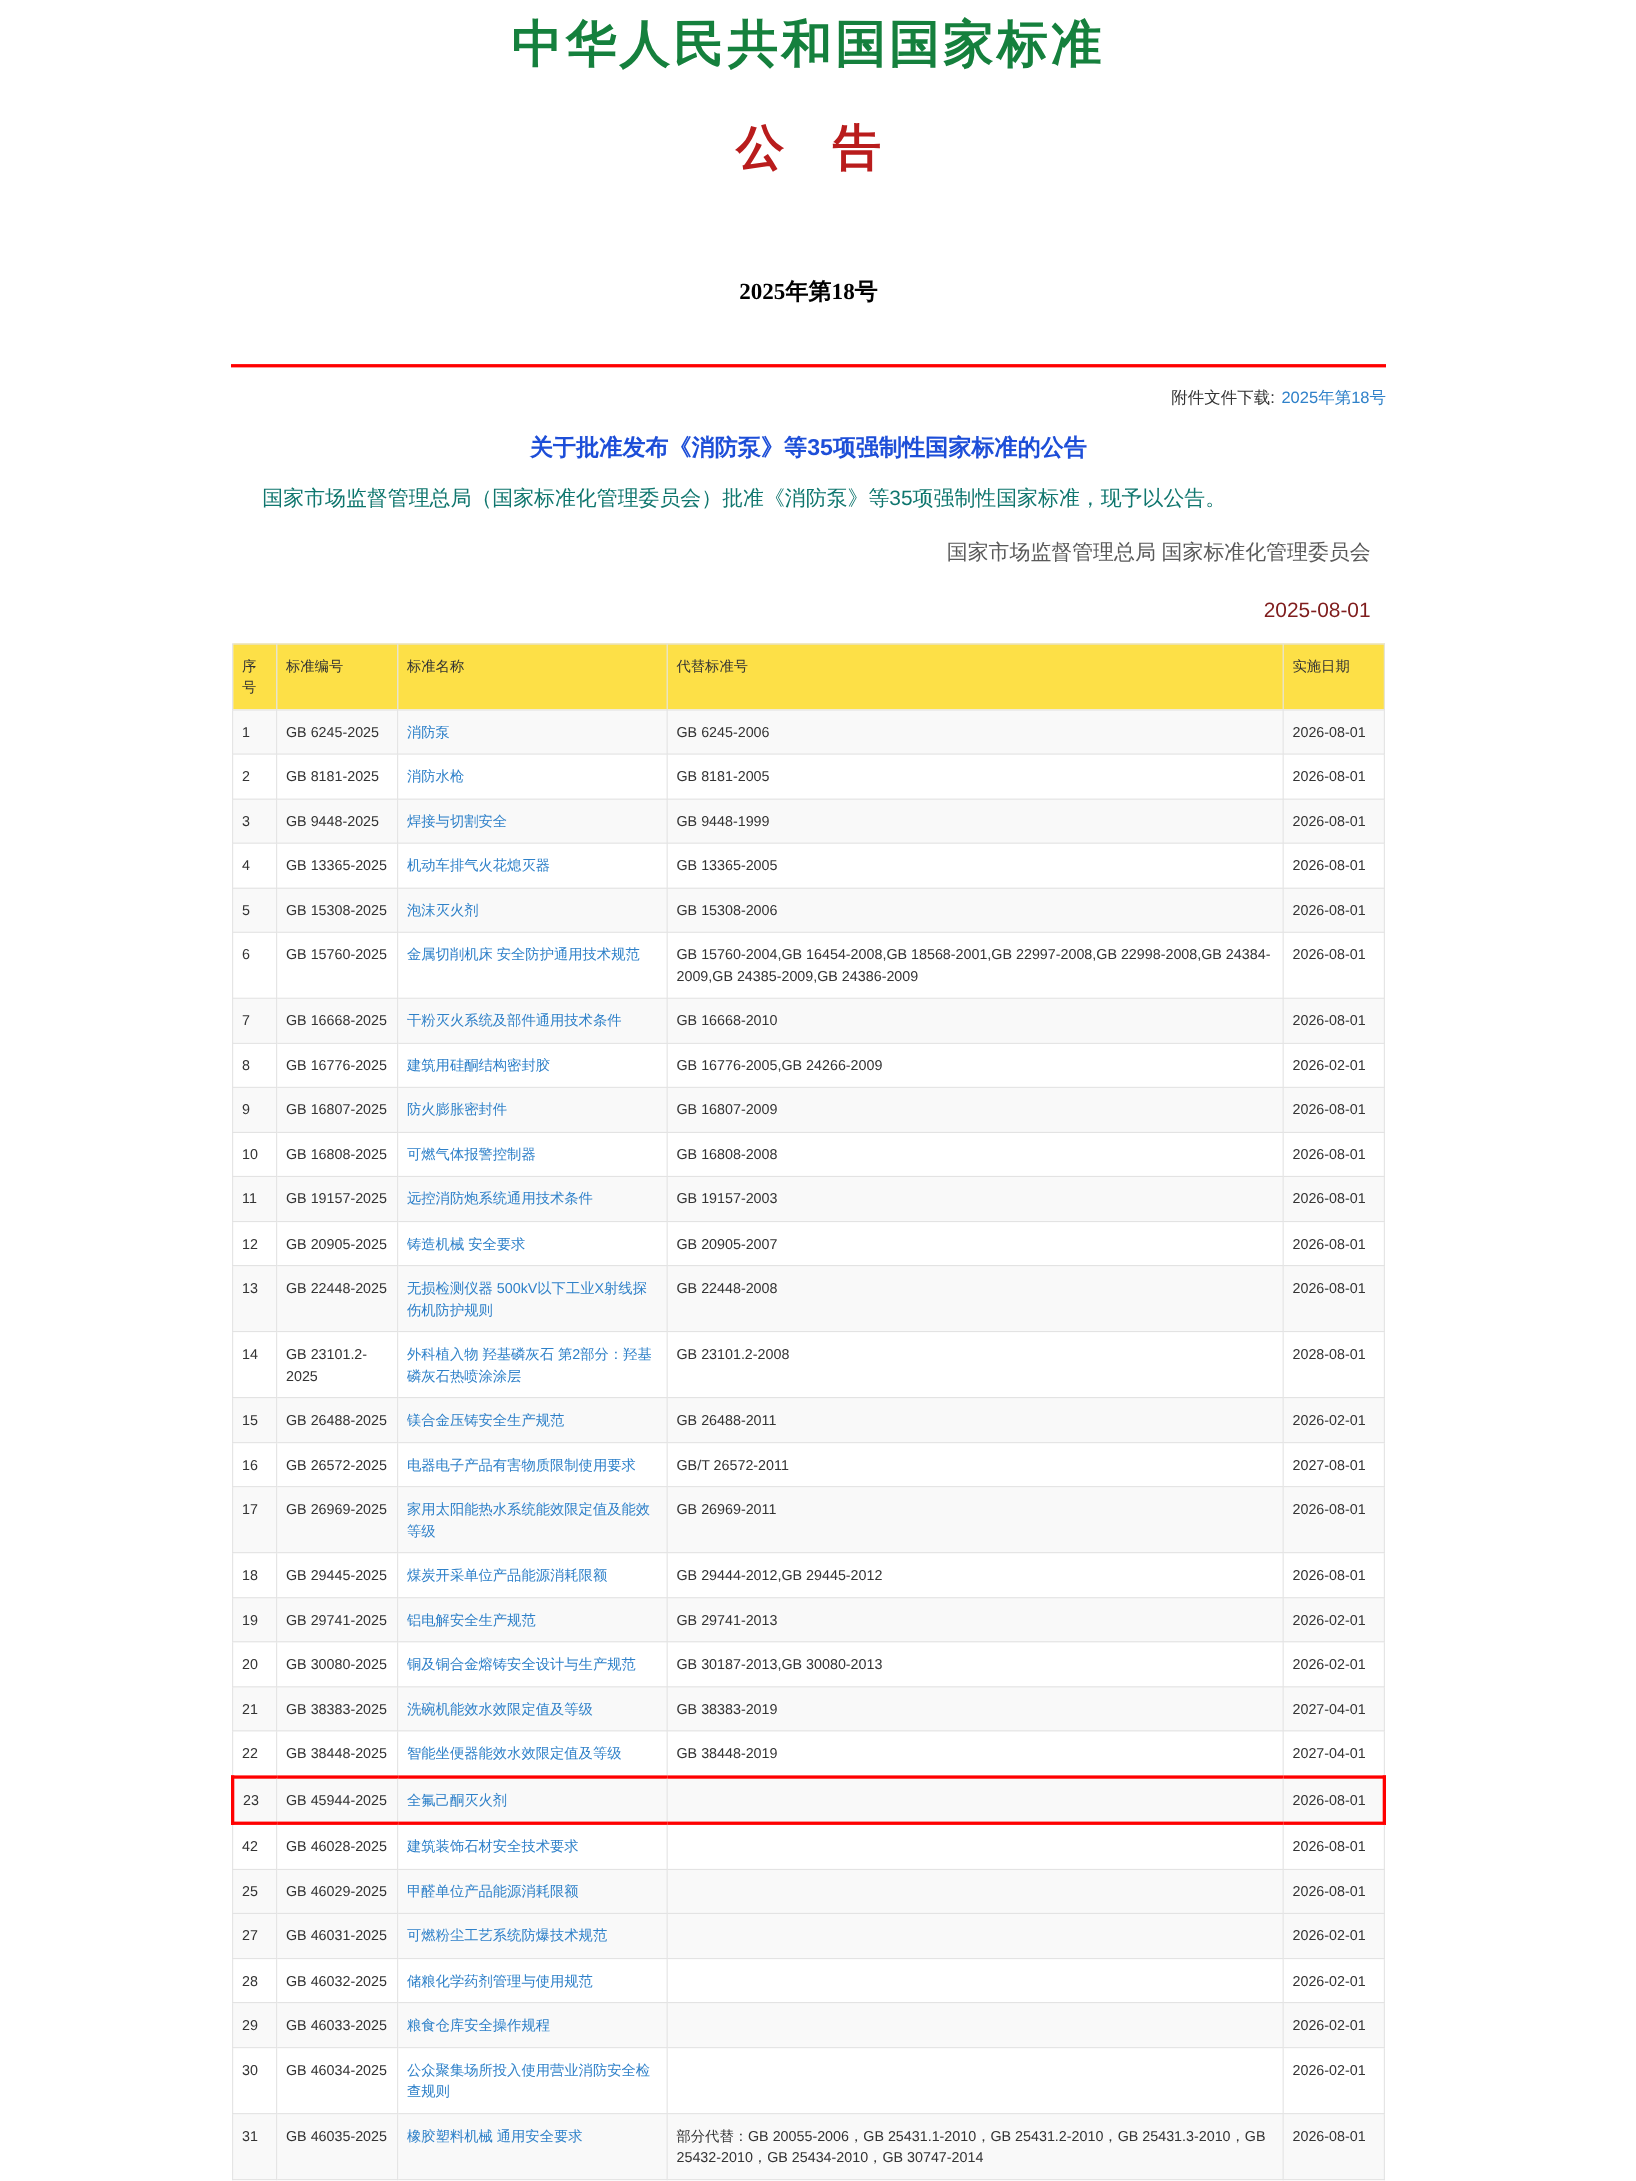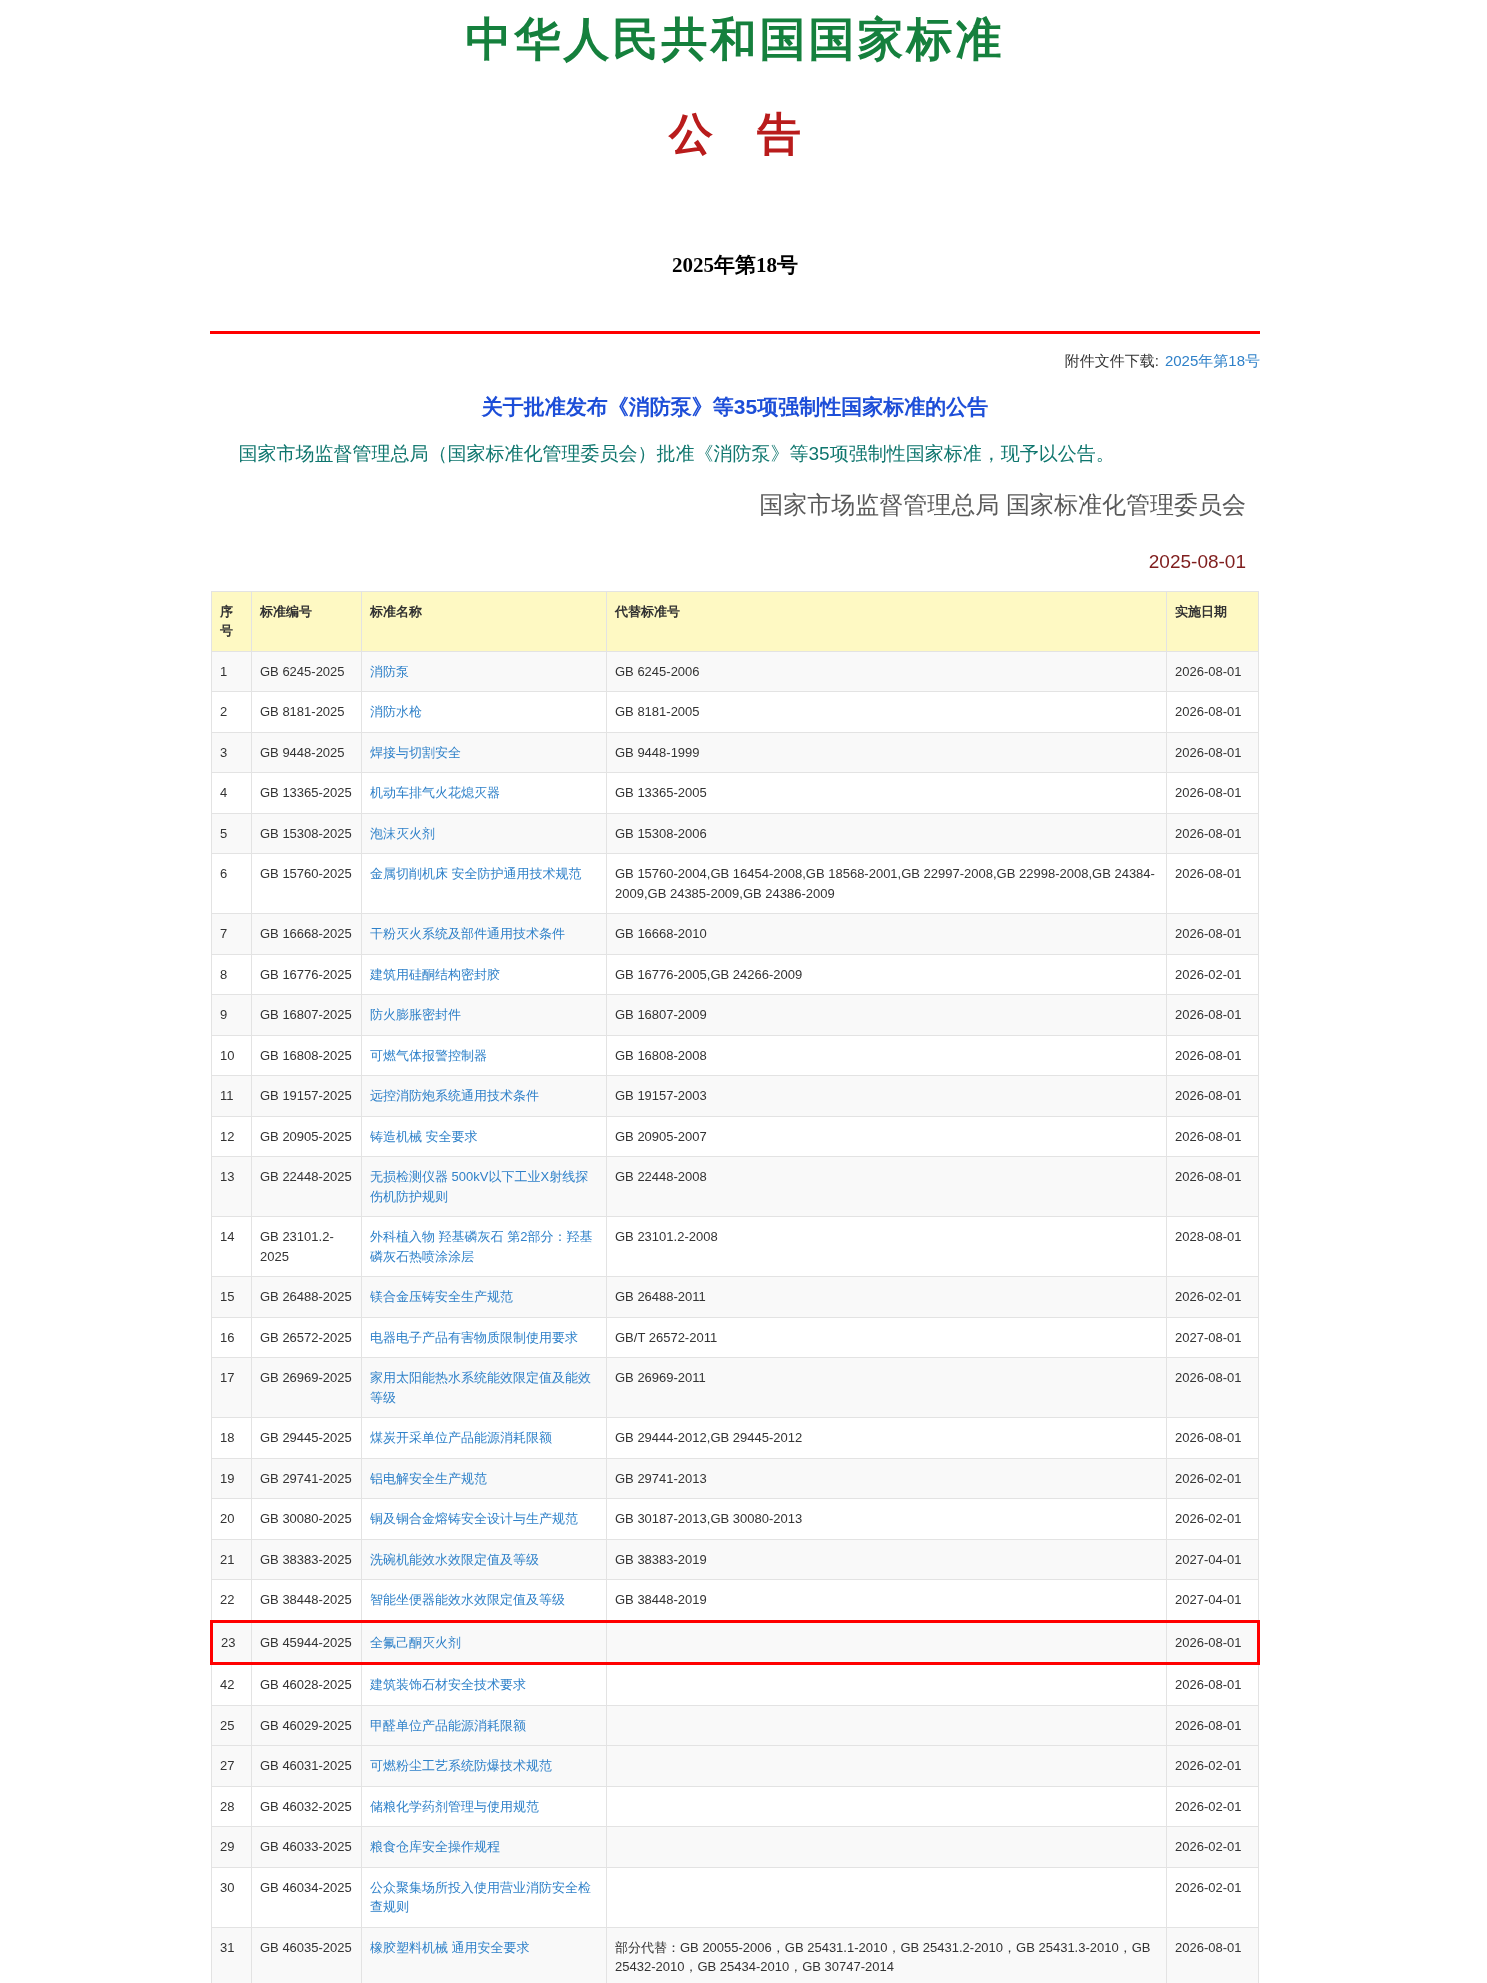--- a/index.html
+++ b/index.html
@@ -20,31 +20,31 @@
   }
   .issue-no{
     margin-top:92px;font-family:"Liberation Serif","DejaVu Serif",serif;
     font-size:21px;font-weight:600;color:#000;
   }
   .red-rule{margin-top:52px;border:none;border-top:3px solid #ff0000;height:0;}
   .attachment{padding-top:10px;font-size:15px;color:#333;text-align:right;}
   .attachment .link{color:#2f81c9;cursor:pointer;margin-left:6px;}
   .ann-title{margin-top:22px;text-align:center;font-size:21px;font-weight:bold;color:#1d4ed8;}
   .ann-body{margin-top:20px;font-size:19px;color:#0f766e;text-indent:1.5em;line-height:1.35;}
-  .ann-sig{margin-top:22px;font-size:24px;color:#595959;text-align:right;padding-right:14px;}
+  .ann-sig{margin-top:22px;font-size:19px;color:#595959;text-align:right;padding-right:14px;}
   .ann-date{margin-top:30px;font-size:19px;color:#7f1d1d;text-align:right;padding-right:14px;}
   table.standards{
     margin-top:18px;width:100%;border-collapse:collapse;table-layout:fixed;
     font-size:13px;color:#333;
   }
   table.standards th,table.standards td{
     border:1px solid #e3e3e3;padding:10px 8px;text-align:left;
     vertical-align:top;word-wrap:break-word;line-height:1.5;
   }
-  table.standards th{font-weight:bold;color:#333;background:#fef9c3;}
+  table.standards th{font-weight:normal;color:#333;background:#fde047;}
   col.c-seq{width:40px;}
   col.c-code{width:110px;}
   col.c-name{width:245px;}
   col.c-date{width:92px;}
   tr.odd td{background:#f9f9f9;}
   .std-link{color:#2f81c9;cursor:pointer;}
   tr.highlight td{border-top:3px solid #ff0000;border-bottom:3px solid #ff0000;}
   tr.highlight td:first-child{border-left:3px solid #ff0000;}
   tr.highlight td:last-child{border-right:3px solid #ff0000;}
 </style>

